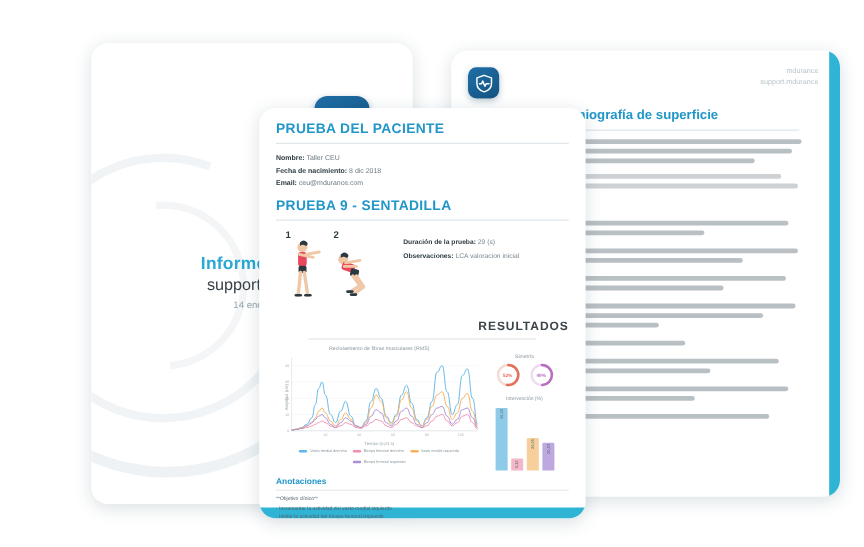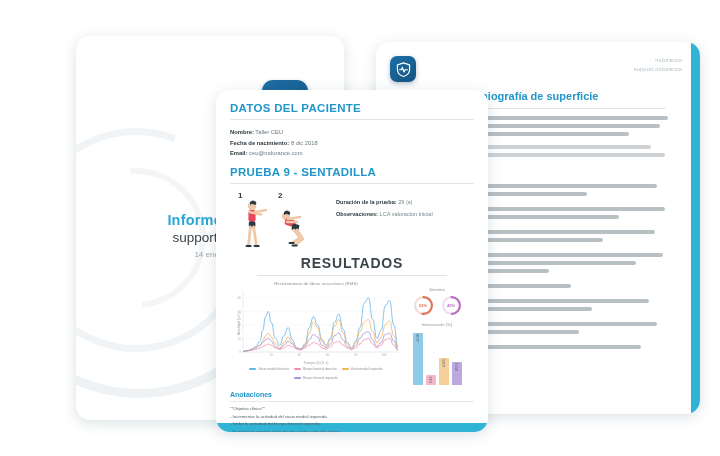--- a/index.html
+++ b/index.html
@@ -79,21 +79,21 @@
   .kv b{color:#2b3940;}
   .kv .v{color:#6b7a83;}
   .m-h2{color:#2196c9;font-size:11.5px;font-weight:bold;letter-spacing:.3px;margin-top:7px;}
   .test-row{display:flex;gap:10px;margin-top:5px;}
   .figs{position:relative;width:96px;height:60px;}
   .fignum{position:absolute;color:#2b3940;font-size:8px;font-weight:bold;}
   .meta{font-size:5.6px;color:#4b5860;line-height:2.1;padding-top:6px;}
   .meta b{color:#2b3940;}
   .meta .v{color:#7a878f;}
 
-  .res-title{text-align:center;color:#3a4449;font-size:14px;font-weight:bold;letter-spacing:.8px;margin-top:4px;}
+  .res-title{text-align:right;color:#3a4449;font-size:10px;font-weight:bold;letter-spacing:.8px;margin-top:16px;}
   .res-rule{height:1px;background:#dfe6ea;margin:4px auto 0;width:190px;}
 
   
   .chartwrap{position:relative;margin-top:5px;display:flex;gap:4px;}
   .chartbox{position:relative;width:172px;}
   .chart-title{text-align:center;color:#8b969d;font-size:4.4px;margin-bottom:2px;}
   .plot{position:relative;width:172px;height:72px;}
   .plot svg{position:absolute;left:0;top:0;}
   .ylab{
     position:absolute;left:-2px;top:50%;transform:translateY(-50%) rotate(-90deg);
@@ -243,21 +243,21 @@
           </div>
       </div>
     </div>
   </div>
 
   <div class="card" id="card-mid">
     <div class="mid-accent"></div>
 
     <div class="m-pad">
 
-      <div class="m-h1">DATOS DEL PACIENTE</div>
+      <div class="m-h1">PRUEBA DEL PACIENTE</div>
       <div class="m-rule"></div>
 
       <div class="kv">
         <div>
           <b>Nombre:</b>
           <span class="v">Taller CEU</span>
         </div>
         <div>
           <b>Fecha de nacimiento:</b>
           <span class="v">8 dic 2018</span>

